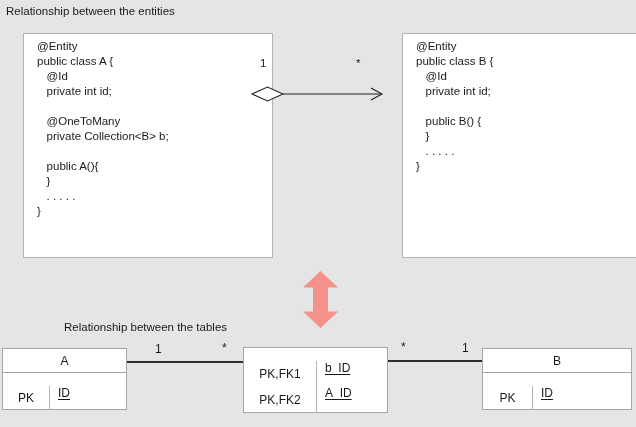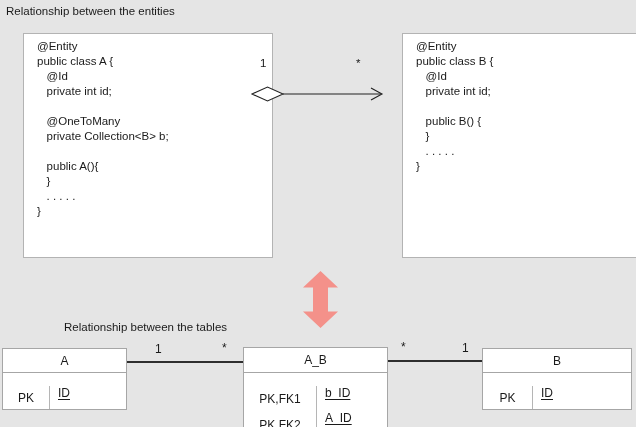--- a/index.html
+++ b/index.html
@@ -140,21 +140,20 @@
         </div>
       </div>
     </div>
   </div>
 
   <div class="conn-line" style="left:127px; top:361px; width:116px;"></div>
   <div class="mult-label-sm" style="left:155px; top:342px;">1</div>
   <div class="mult-label-sm" style="left:222px; top:341px;">*</div>
 
   <div class="db-table" style="left:243px; top:347px; width:145px;">
-    <div class="db-header" style="height:25px;">A_B</div>
     <div class="db-body">
       <div class="db-keycol" style="width:73px;">
         <div class="db-cell-key" style="height:26px;text-align:center;">PK,FK1</div>
         <div class="db-cell-key" style="height:25px;">PK,FK2</div>
       </div>
       <div style="flex:1;">
         <div class="db-cell-val" style="height:25px;">
           <span class="pk-underline">b_ID</span>
         </div>
         <div class="db-cell-val" style="height:26px;">

